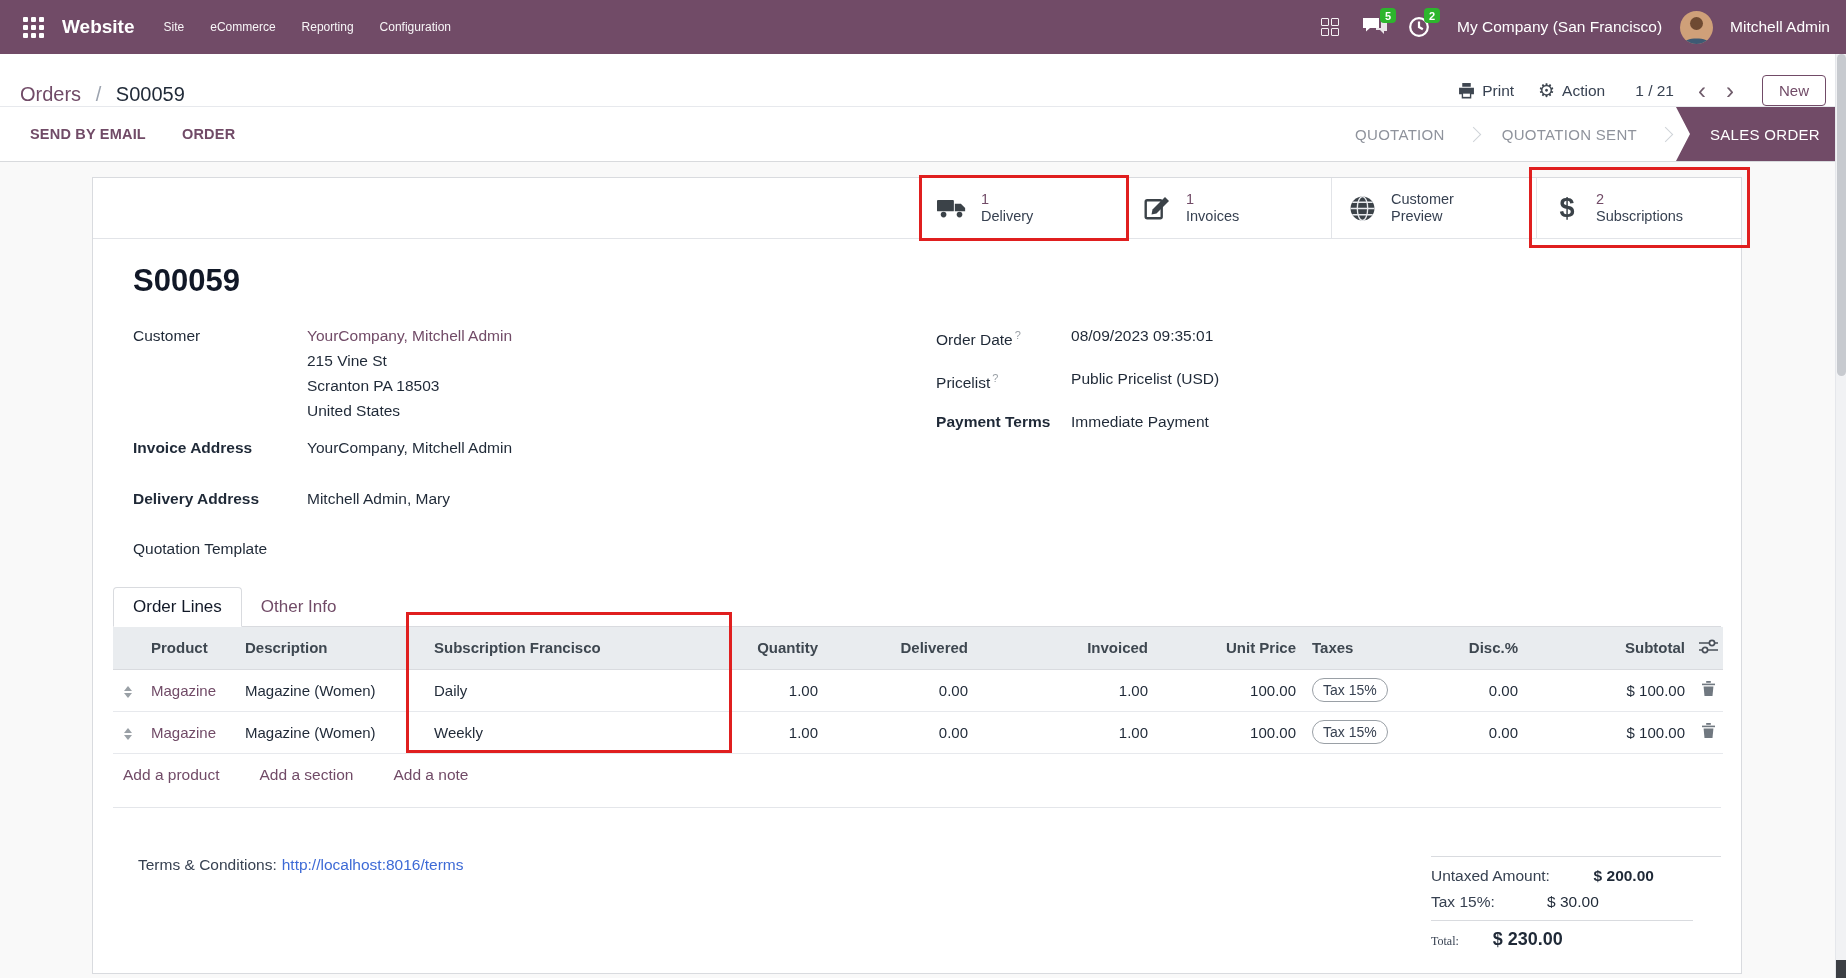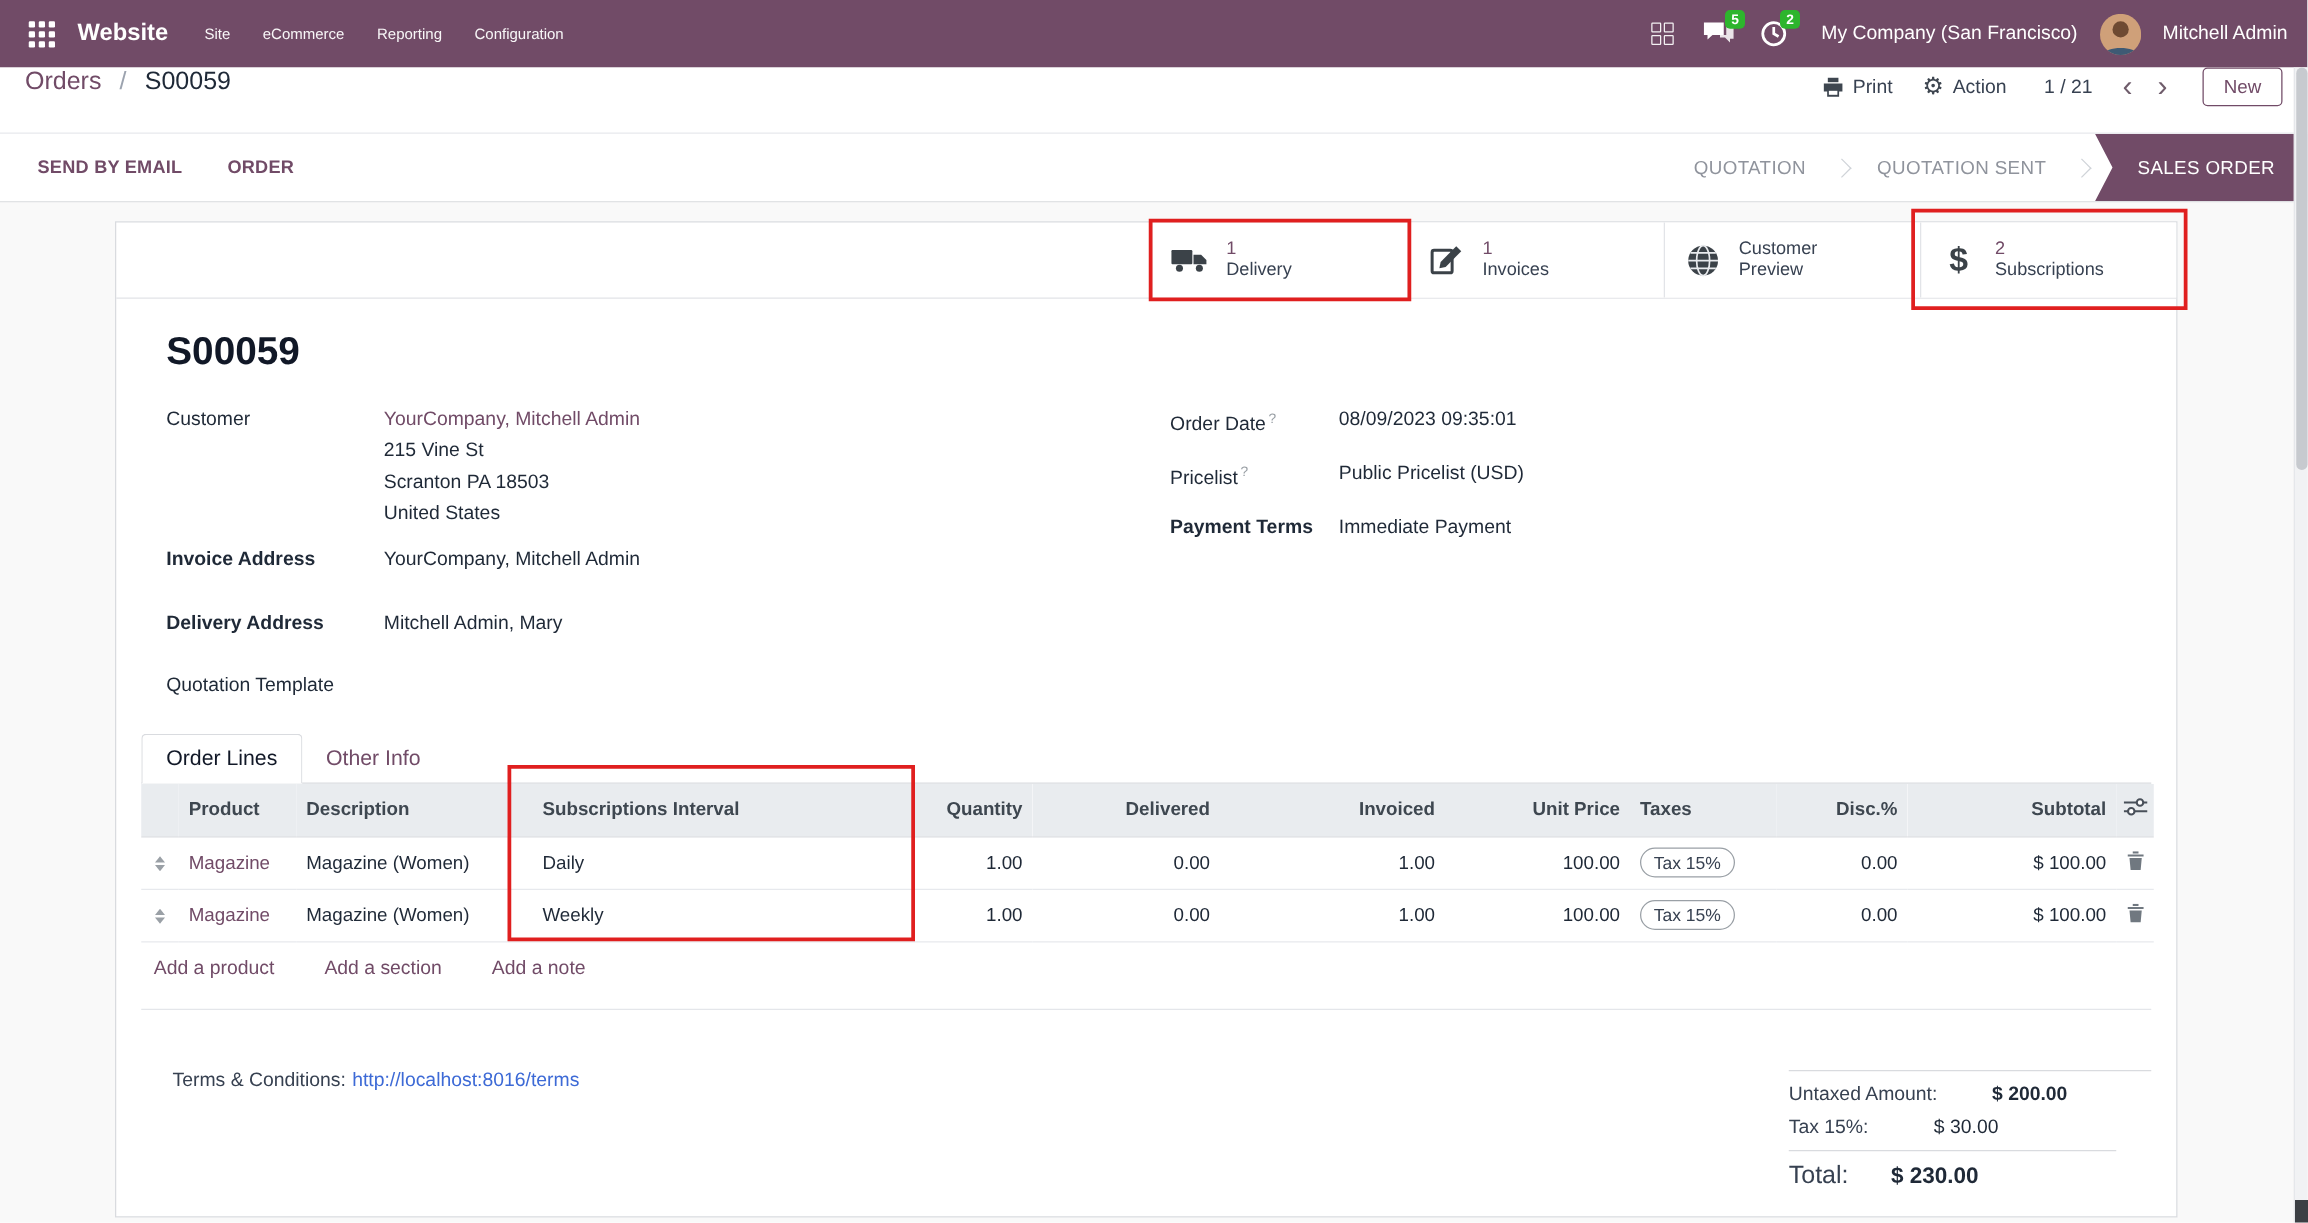--- a/index.html
+++ b/index.html
@@ -27,21 +27,21 @@
   .systray-icon { position:relative; width:36px; height:36px; display:flex;
                   align-items:center; justify-content:center; cursor:pointer; }
   .badge { position:absolute; top:-1px; right:-3px; background:#2db52d; color:#fff;
            font-size:11px; font-weight:700; border-radius:4px; padding:1.5px 4px;
            line-height:1.1; min-width:16px; text-align:center; }
   .company { font-size:15.5px; color:#fff; margin:0 10px 0 12px; cursor:pointer; }
   .avatar { width:33px; height:33px; border-radius:50%; overflow:hidden; flex-shrink:0; cursor:pointer; }
   .username { font-size:15.5px; color:#fff; margin-left:9px; cursor:pointer; }
 
   
-  .control-panel { height:52px; background:#fff; display:flex; align-items:flex-start;
+  .control-panel { height:52px; background:#fff; display:flex; align-items:flex-end;
                    justify-content:space-between; padding:0 20px; }
   .breadcrumb { font-size:20px; }
   .bc-root { color:#714B67; cursor:pointer; }
   .bc-sep { color:#9ca3af; margin:0 9px; }
   .bc-current { color:#1f2937; }
   .cp-right { display:flex; align-items:center; gap:24px; font-size:15.5px; color:#374151; }
   .cp-btn { display:flex; align-items:center; gap:7px; cursor:pointer; }
   .gear-glyph::before { content:"⚙"; font-size:19px; line-height:1; color:#3e4650; }
   .pager-value { color:#374151; margin-left:6px; }
   .pager-arrows { display:flex; gap:20px; font-size:24px; color:#6f5c6b; line-height:1; }
@@ -140,21 +140,21 @@
   
   .bottom-row { margin:48px -20px 0; display:flex; justify-content:space-between; align-items:flex-start; }
   .terms { margin-left:25px; font-size:15.5px; color:#374151; }
   .terms-link { color:#3d6ad6; cursor:pointer; margin-left:5px; }
   .totals { width:290px; border-top:1px solid #d9dbdf; padding:6px 28px 0 0; }
   .t-line { display:flex; justify-content:flex-start; align-items:baseline; padding:4px 0; font-size:15.5px; }
   .t-label { color:#374151; }
   .t-val { width:104px; text-align:right; color:#1f2937; }
   .t-line.strong .t-val { font-weight:700; }
   .t-line.total { border-top:1px solid #d9dbdf; margin-top:5px; padding-top:8px; }
-  .t-line.total .t-label { font-size:20px; }
+  .t-line.total .t-label { font-size:12px;font-family:Liberation Serif, serif; }
   .t-line.total .t-val { font-size:18px; font-weight:700; }
 
   
   .scrollbar { position:absolute; right:0; top:54px; width:11px; height:924px;
                background:#f1f2f4; border-left:1px solid #e5e7eb; z-index:20; }
   .scroll-thumb { position:absolute; top:0; left:1px; width:9px; height:322px;
                   background:#c7cacf; border-radius:5px; cursor:pointer; }
   .scroll-btn { position:absolute; bottom:0; left:0; width:11px; height:18px; background:#3c3f44; cursor:pointer; }
 </style>
 </head>
@@ -373,21 +373,21 @@
               <col style="width:117px">
                 <col style="width:105px">
                 <col style="width:167px">
                 <col style="width:30px">
             </colgroup>
             <thead>
               <tr>
                 <th></th>
                 <th>Product</th>
                 <th>Description</th>
-                <th class="col-interval">Subscriptions Interval</th>
+                <th class="col-interval">Subscription Francisco</th>
                 <th class="num">Quantity</th>
                 <th class="num">Delivered</th>
                 <th class="num">Invoiced</th>
                 <th class="num">Unit Price</th>
                 <th>Taxes</th>
                 <th class="num">Disc.%</th>
                 <th class="num">Subtotal</th>
                 <th class="c-center">
                   <svg width="19" height="15" viewBox="0 0 19 15">
                     <path d="M0 4h19 M0 11h19" stroke="#49505a" stroke-width="1.7" fill="none"></path>

